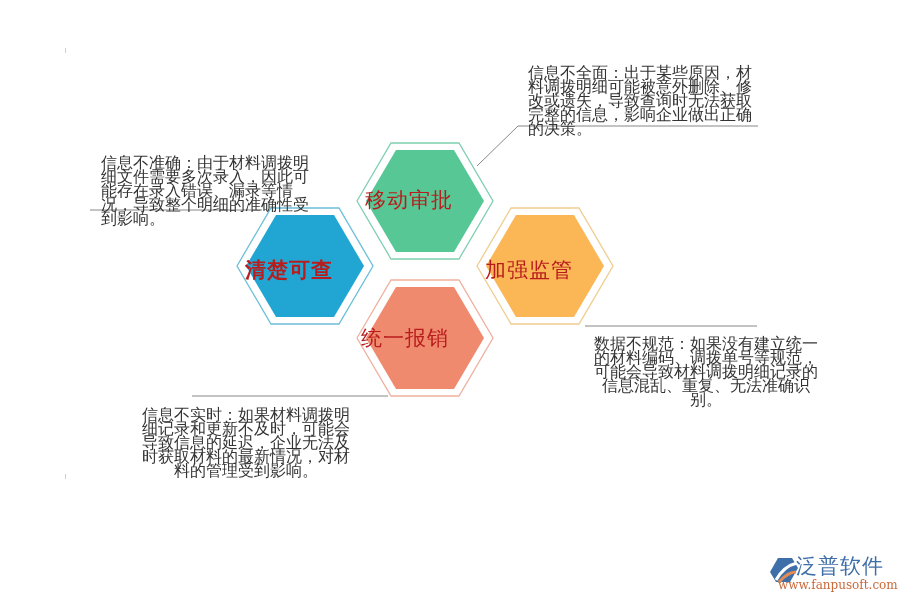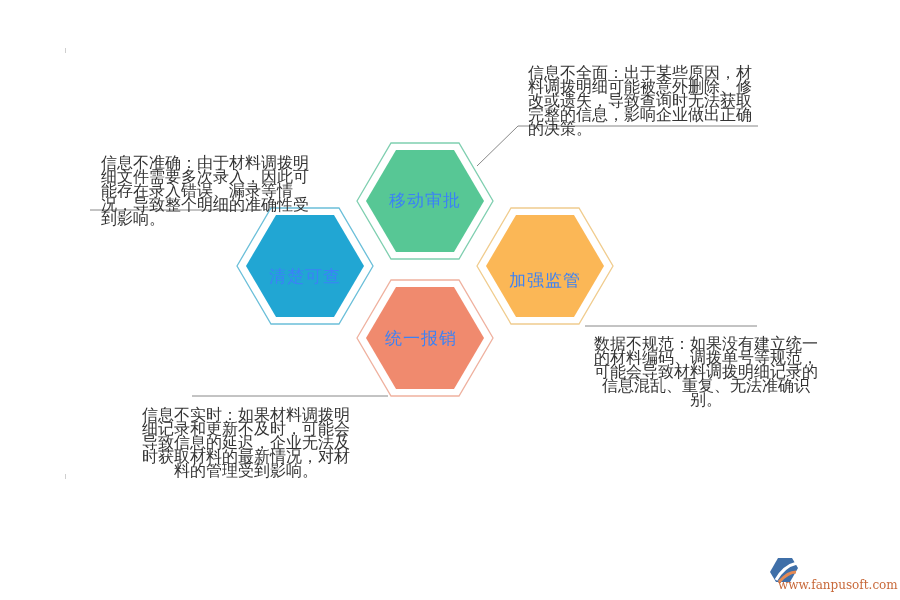--- a/index.html
+++ b/index.html
@@ -1,20 +1,20 @@
 <!DOCTYPE html>
 <html><head>
 <meta charset="utf-8">
 <style>
   html, body { margin:0; padding:0; }
   body { width:900px; height:600px; background:#ffffff; position:relative; overflow:hidden;
          font-family:"DejaVu Sans","Liberation Sans",sans-serif; }
   svg.diagram { position:absolute; left:0; top:0; }
-  .hex-label { position:absolute; width:120px; text-align:center; color:#3b82f6;
-               font-size:17px; letter-spacing:1px; line-height:20px; }
+  .hex-label { position:absolute; width:120px; color:#b91c1c;
+               font-size:21px; letter-spacing:1px; line-height:20px; }
   .note { position:absolute; font-size:16px; line-height:14px; color:#333333; }
   .logo { position:absolute; left:766px; top:552px; width:130px; height:44px; }
   .logo-text { position:absolute; left:30px; top:0; font-size:21px; color:#3f6fa8;
                font-family:"DejaVu Sans","Liberation Sans",sans-serif; letter-spacing:1px; }
   .logo-url { position:absolute; left:12px; top:26px; font-size:12px; color:#c8693a;
               font-family:"DejaVu Serif","Liberation Serif",serif; }
   .tick { position:absolute; width:1px; height:5px; background:#cfcfcf; }
 </style>
 </head>
 <body>
@@ -50,24 +50,25 @@
     <polygon points="770,572 778,558 792,558 798,568 790,582 776,582" fill="#3f6fa8"></polygon>
     <path d="M776,580 Q784,566 797,563" stroke="#ffffff" stroke-width="3" fill="none"></path>
     <path d="M779,582 Q788,572 796,572" stroke="#e58a54" stroke-width="3" fill="none"></path>
   </g>
 </svg>
 
 <div class="tick" style="left:65px; top:48px;"></div>
 <div class="tick" style="left:65px; top:474px;"></div>
 
 <div class="hex-label" style="left:365px; top:190px;">移动审批</div>
-<div class="hex-label" style="left:245px; top:266px;">清楚可查</div>
-<div class="hex-label" style="left:485px; top:272px;font-family:Liberation Mono, monospace;">加强监管</div>
+<div class="hex-label" style="left:245px; top:260px;font-weight:bold;">清楚可查</div>
+<div class="hex-label" style="left:485px; top:260px;">加强监管</div>
 <div class="hex-label" style="left:361px; top:328px;">统一报销</div>
 
 <div class="note" style="left:528px; top:66px; width:226px;">信息不全面：出于某些原因，材料调拨明细可能被意外删除、修改或遗失，导致查询时无法获取完整的信息，影响企业做出正确的决策。</div>
 <div class="note" style="left:89px; top:156px; width:222px;margin-left:12px;">信息不准确：由于材料调拨明细文件需要多次录入，因此可能存在录入错误、漏录等情况，导致整个明细的准确性受到影响。</div>
 <div class="note" style="left:594px; top:337px; width:224px;text-align:center;">数据不规范：如果没有建立统一的材料编码、调拨单号等规范，可能会导致材料调拨明细记录的信息混乱、重复、无法准确识别。</div>
 <div class="note" style="left:135px; top:408px; width:222px;text-align:center;">信息不实时：如果材料调拨明细记录和更新不及时，可能会导致信息的延迟，企业无法及时获取材料的最新情况，对材料的管理受到影响。</div>
 
 <div class="logo">
+  <div class="logo-text">泛普软件</div>
   <div class="logo-url">www.fanpusoft.com</div>
 </div>
 
 </body></html>

